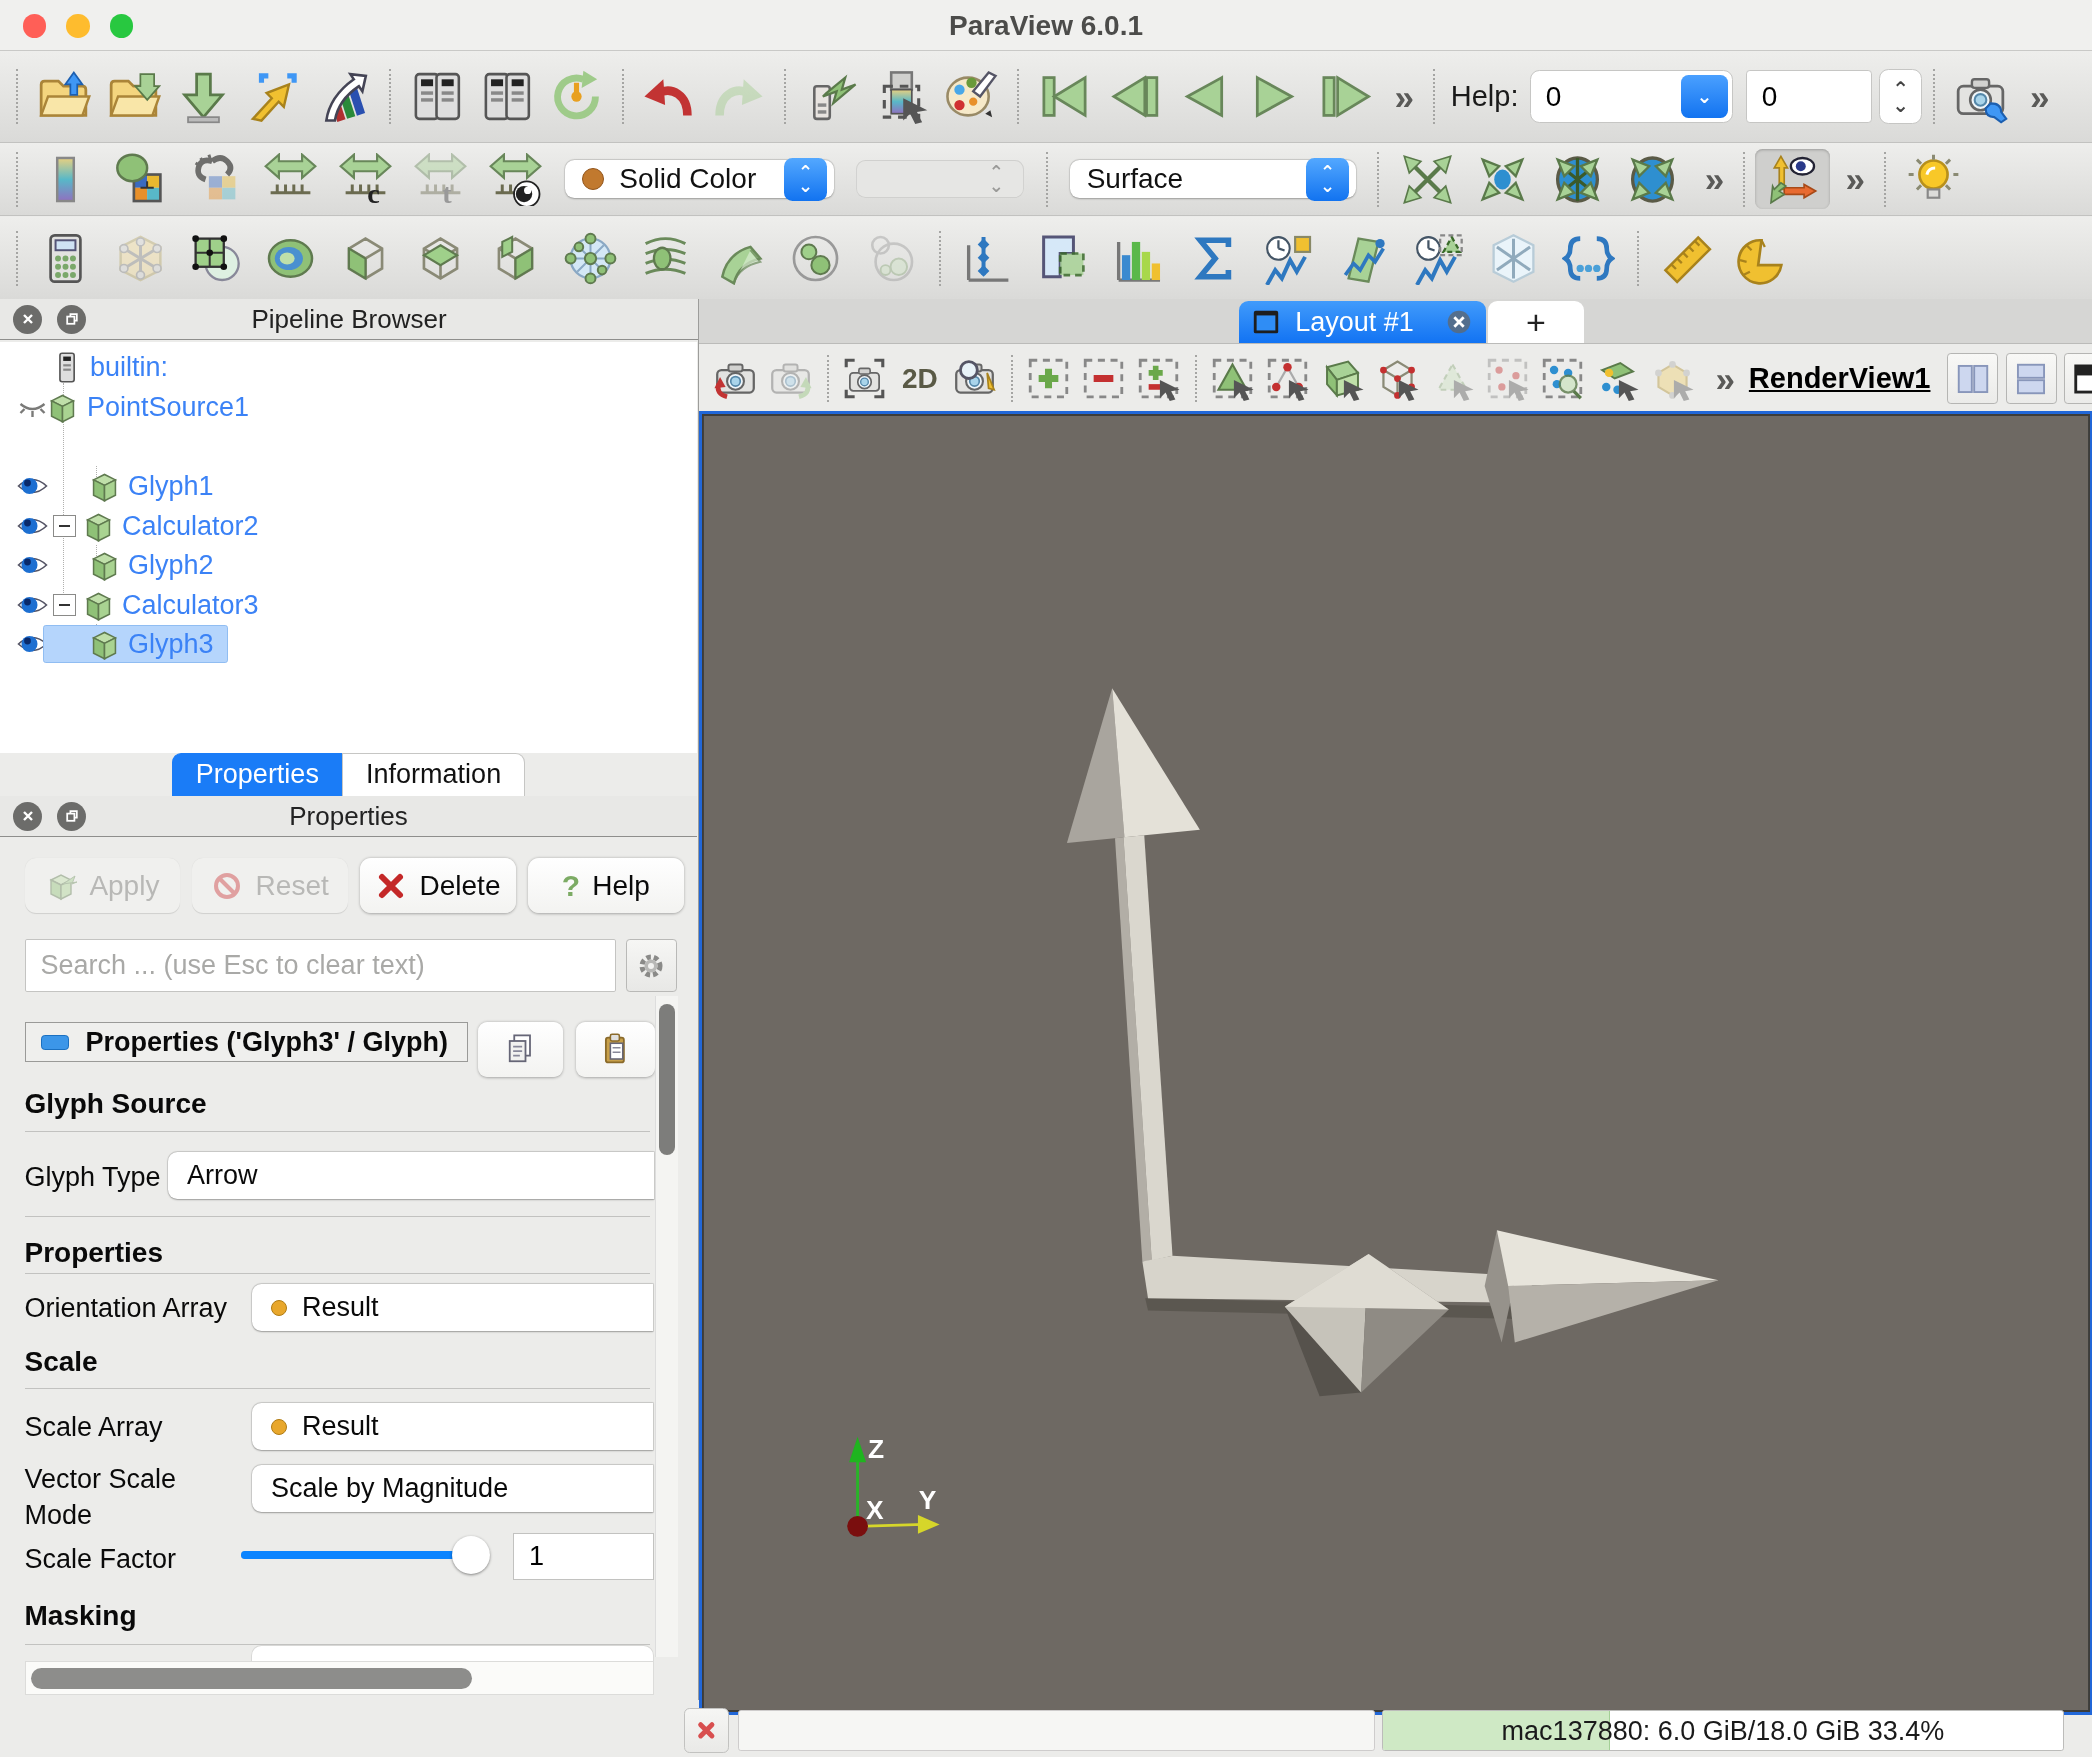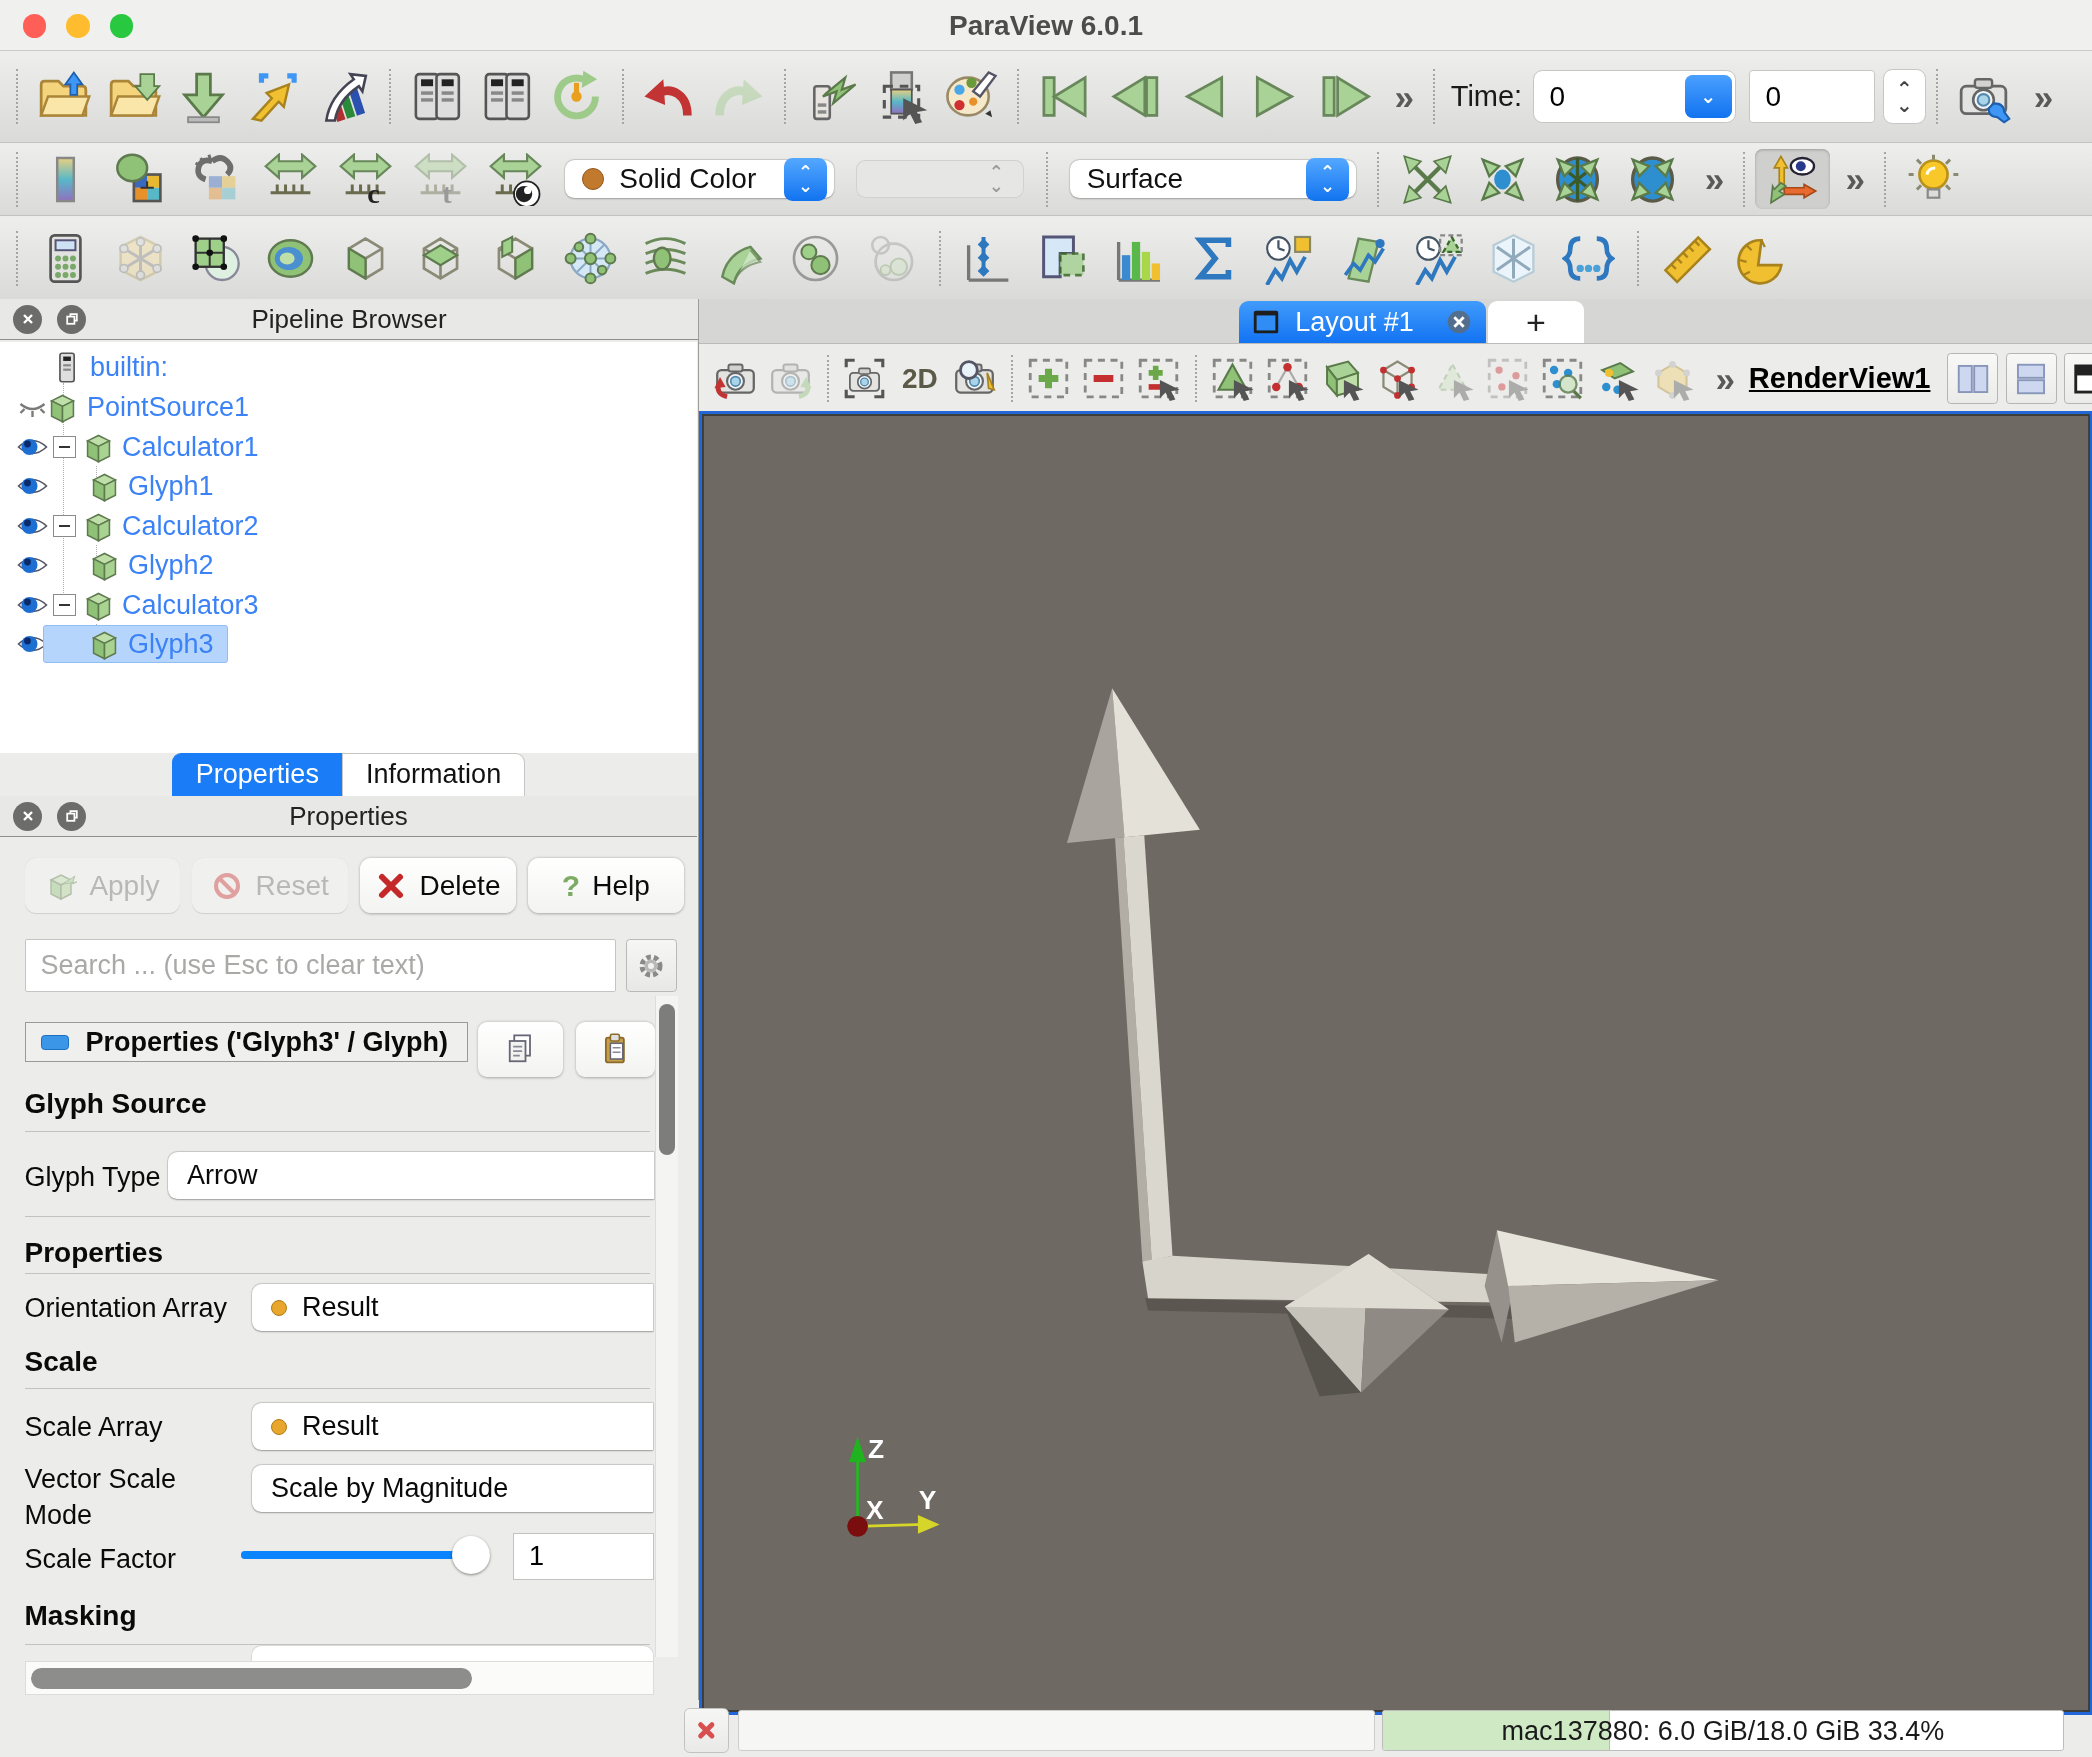--- a/index.html
+++ b/index.html
@@ -346,21 +346,21 @@
       </svg>
     </div>
   <div class="tbtn">
       <svg viewBox="0 0 32 32">
         <rect x="4" y="5" width="6" height="22" fill="#a8d296" stroke="#68875a" stroke-width="1.6"></rect>
         <polygon points="12,5 30,16 12,27" fill="#a8d296" stroke="#68875a" stroke-width="1.6"></polygon>
       </svg>
     </div>
   <div class="chev">»</div>
   <div class="sep"></div>
-  <span class="time-label">Time:</span>
+  <span class="time-label">Help:</span>
   <div class="time-combo">
     <input value="0" style="">
     <div class="combo-btn">
         <span>⌄</span>
       </div>
   </div>
   <div class="spin-wrap">
     <input class="spin-field" value="0" style="">
     <div class="spinner">
         <span>⌃</span>
@@ -759,32 +759,20 @@
       <span class="eyec">
           <svg viewBox="0 0 32 32">
             <use href="#sEyeClosed"></use>
           </svg>
         </span>
       <span class="nicon" style="left:45px;"><svg viewBox="0 0 32 32">
             <use href="#sCube"></use>
           </svg></span>
       <span class="nlabel" style="left:87px;">PointSource1</span>
     </div>
-    <div class="trow" style="top:85px;">
-      <span class="eyec">
-          <svg viewBox="0 0 32 32">
-            <use href="#sEyeOpen"></use>
-          </svg>
-        </span>
-      <span class="expand"></span>
-      <span class="nicon" style="left:81px;"><svg viewBox="0 0 32 32">
-            <use href="#sCube"></use>
-          </svg></span>
-      <span class="nlabel" style="left:122px;">Calculator1</span>
-    </div>
     <div class="trow" style="top:124px;">
       <span class="eyec">
           <svg viewBox="0 0 32 32">
             <use href="#sEyeOpen"></use>
           </svg>
         </span>
       <span class="nicon" style="left:87px;"><svg viewBox="0 0 32 32">
             <use href="#sCube"></use>
           </svg></span>
       <span class="nlabel" style="left:128px;">Glyph1</span>

